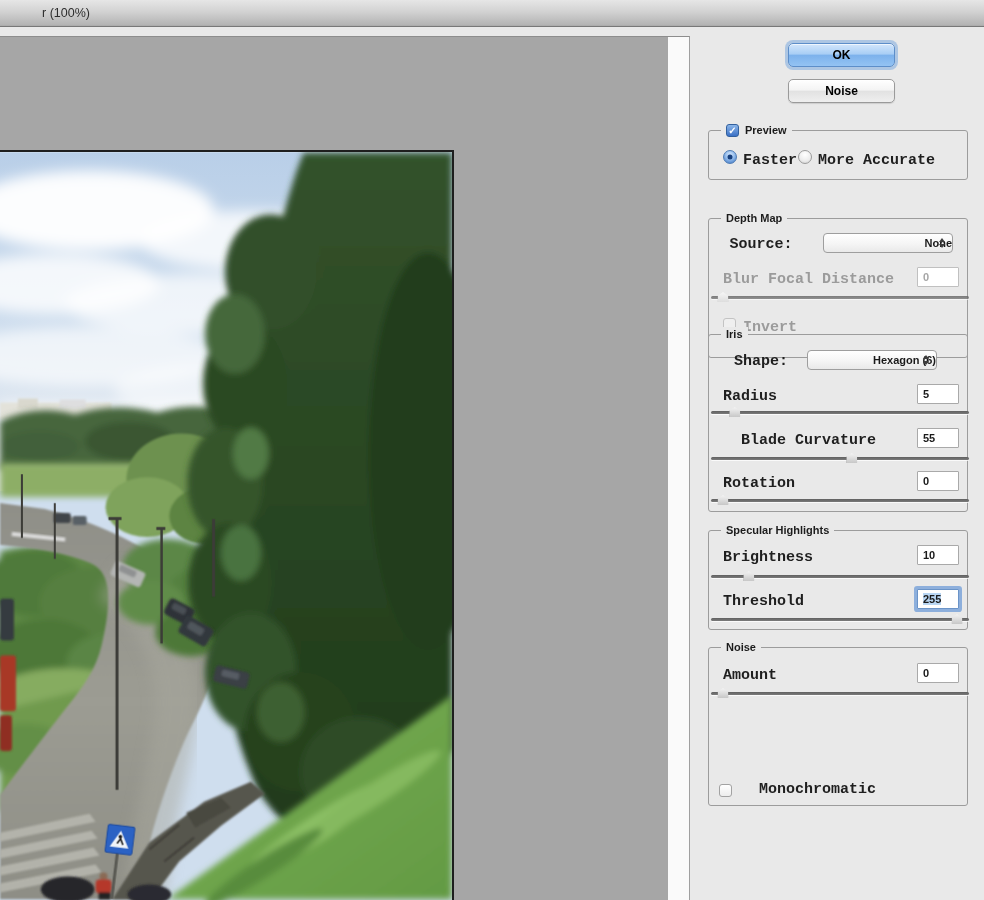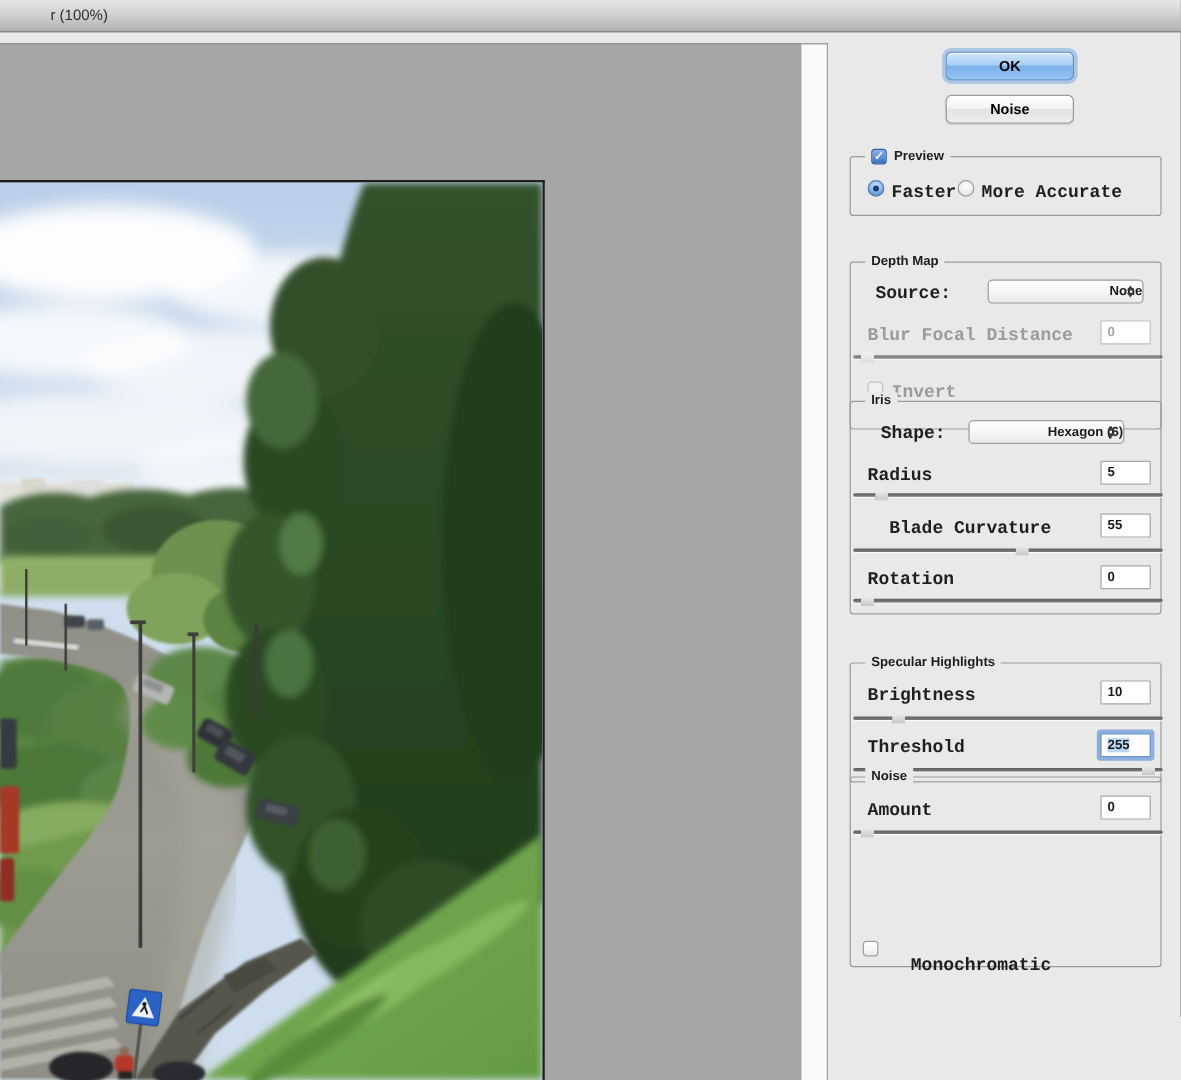--- a/index.html
+++ b/index.html
@@ -393,21 +393,21 @@
     <span class="lbl" style="left:14px;top:140px;">Rotation</span>
     <div class="field" style="top:136px;">0</div>
     <div class="slider" style="top:159px;">
       <div class="track"></div>
       <div class="rail">
           <div class="thumb" style="left: 0%;"></div>
         </div>
     </div>
   </div>
 
-  <div class="group" style="top:552px;height:100px;padding-left:46px;">
+  <div class="group" style="top:530px;height:100px;padding-left:46px;">
     <div class="legend">Specular Highlights</div>
     <span class="lbl" style="left:14px;top:18px;">Brightness</span>
     <div class="field" style="top:14px;">10</div>
     <div class="slider" style="top:39px;">
       <div class="track"></div>
       <div class="rail">
           <div class="thumb" style="left: 11%;"></div>
         </div>
     </div>
     <span class="lbl" style="left:14px;top:62px;">Threshold</span>
@@ -424,16 +424,16 @@
     <div class="legend">Noise</div>
     <span class="lbl" style="left:14px;top:19px;">Amount</span>
     <div class="field" style="top:15px;">0</div>
     <div class="slider" style="top:39px;">
       <div class="track"></div>
       <div class="rail">
           <div class="thumb" style="left: 0%;"></div>
         </div>
     </div>
     <span class="checkbox" style="left:10px;top:136px;"><span class="mark">✓</span></span>
-    <span class="lbl" style="left:30px;top:148px;padding-left:20px;">Monochromatic</span>
+    <span class="lbl" style="left:30px;top:133px;padding-left:20px;">Monochromatic</span>
   </div>
 
 </div>
 
 </body></html>

